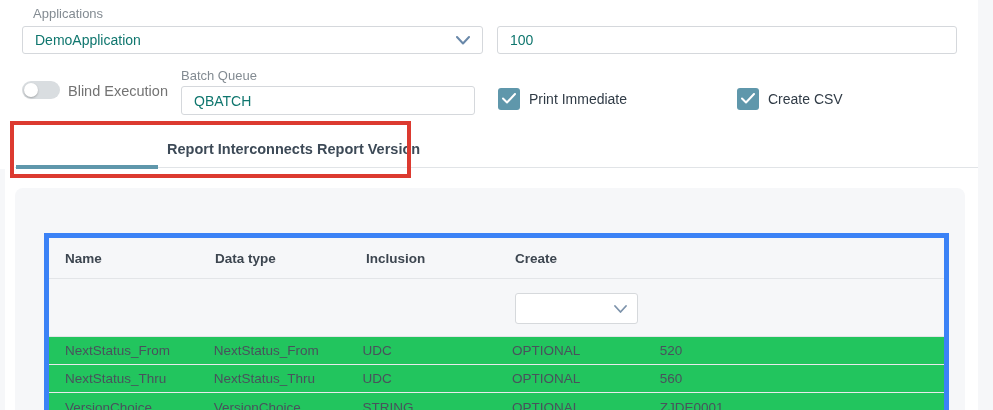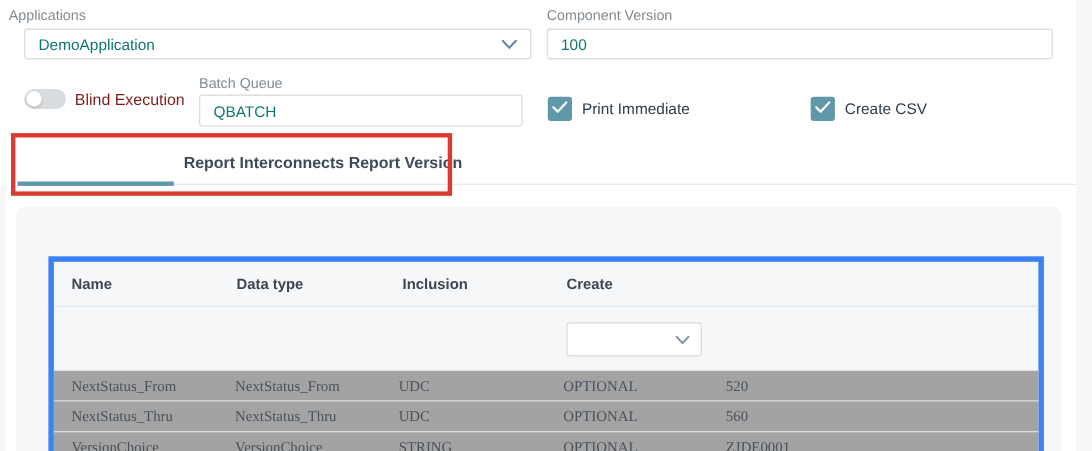--- a/index.html
+++ b/index.html
@@ -17,34 +17,34 @@
 
   
   .fld-label { position:absolute; font-size:13px; color:#838b92; }
   .inputbox {
     position:absolute; background:#fff; border:1px solid #d5d8dc; border-radius:3px;
     display:flex; align-items:center; padding:0 12px; font-size:14px; color:#0f766e;
   }
   .selectbox { justify-content:space-between; cursor:pointer; }
   .chev { flex:0 0 auto; }
 
-  .lbl-apps { left:8px; top:6px; }
+  .lbl-apps { left:33px; top:6px; }
   .sel-apps { left:22px; top:26px; width:461px; height:28px; }
   .lbl-cv   { left:497px; top:6px; }
   .inp-cv   { left:497px; top:26px; width:460px; height:28px; }
 
   .toggle {
     position:absolute; left:22px; top:81px; width:38px; height:18px;
     background:#d9dde0; border-radius:9px; cursor:pointer;
   }
   .toggle .knob {
     position:absolute; left:2px; top:2px; width:14px; height:14px;
     background:#ffffff; border-radius:50%; box-shadow:0 1px 2px rgba(0,0,0,.25);
   }
-  .lbl-blind { position:absolute; left:68px; top:83px; font-size:14.5px; color:#7f1d1d; }
+  .lbl-blind { position:absolute; left:68px; top:83px; font-size:14.5px; color:#737373; }
 
   .lbl-bq { left:181px; top:68px; }
   .inp-bq { left:181px; top:86px; width:294px; height:29px; }
 
   .checkbox {
     position:absolute; width:22px; height:22px; background:#5f97ab; border-radius:3px;
     display:flex; align-items:center; justify-content:center; cursor:pointer;
   }
   .cb-print { left:498px; top:88px; }
   .cb-csv   { left:737px; top:88px; }
@@ -78,21 +78,21 @@
   .ptable {
     position:absolute; left:44px; top:217px; width:905px; height:183px;
     border:5px solid #3b82f6; font-size:13.5px; color:#49525c;margin-top:16px;
   }
   .trow { display:flex; align-items:center; }
   .trow .c0 { width:150px; } .trow .c1 { width:150px; } .trow .c2 { width:151px; }
   .trow .c3 { width:149px; } .trow .c4 { width:303px; }
   .cell { padding-left:16px; white-space:nowrap; overflow:hidden; }
   .thead { height:41px; border-bottom:1px solid #e3e5e8; font-weight:700; color:#3d4650; font-size:13.5px; }
   .tfilter { position:relative; height:58px; border-bottom:1px solid #e3e5e8; }
-  .drow { height:28px; background:#a3a3a3; border-bottom:1px solid #e8eaec; cursor:pointer;font-family:Liberation Serif, serif; }
+  .drow { height:28px; background:#22c55e; border-bottom:1px solid #e8eaec; cursor:pointer; }
   .drow:last-child { border-bottom:none; }
   .filter-select {
     position:absolute; left:466px; top:14px; width:123px; height:31px;
     background:#fff; border:1px solid #d6d9dc; border-radius:3px;
     display:flex; align-items:center; justify-content:space-between; padding:0 10px; cursor:pointer;
   }
 </style>
 </head>
 <body>
 
@@ -104,21 +104,20 @@
   <div class="fld-label lbl-apps">Applications</div>
   <div class="inputbox selectbox sel-apps">
     <span>DemoApplication</span>
     <span class="chev">
       <svg width="14" height="9" viewBox="0 0 14 9">
           <polyline points="1,1 7,7.5 13,1" fill="none" stroke="#6988a9" stroke-width="2" stroke-linecap="round" stroke-linejoin="round"></polyline>
         </svg>
     </span>
   </div>
 
-  <div class="fld-label lbl-cv">Component Version</div>
   <div class="inputbox inp-cv">
     <span>100</span>
   </div>
 
   <div class="toggle">
     <div class="knob"></div>
   </div>
   <div class="lbl-blind">Blind Execution</div>
 
   <div class="fld-label lbl-bq">Batch Queue</div>

